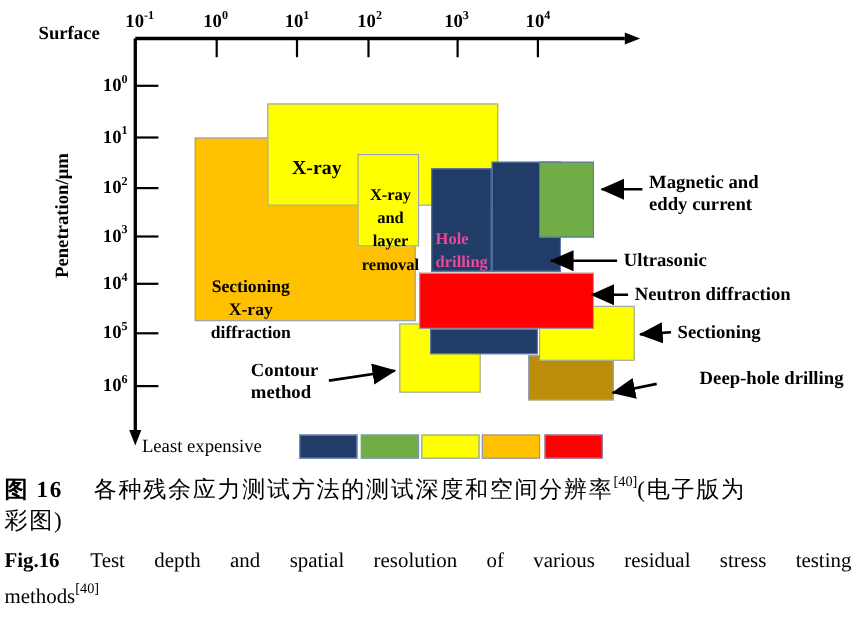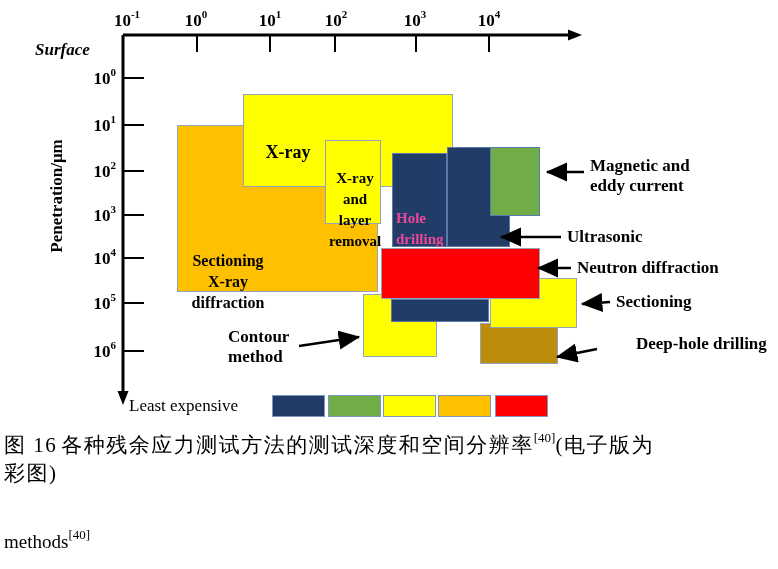--- a/index.html
+++ b/index.html
@@ -3,45 +3,46 @@
 <meta charset="utf-8">
 <style>
   html,body{margin:0;padding:0;background:#fff;}
   .fig{position:relative;width:778px;height:569px;background:#fff;overflow:hidden;
        font-family:"Liberation Serif","DejaVu Serif",serif;color:#000;}
   .box{position:absolute;box-sizing:border-box;border:1px solid #93A3BC;z-index:1;}
   .blabel{position:absolute;font-weight:bold;white-space:pre-line;z-index:3;line-height:21px;margin-top:44px;}
   .ticklabel{position:absolute;font-weight:bold;font-size:17px;z-index:3;}
   .ticklabel sup,.pow sup{font-size:11px;position:relative;top:-1px;}
   .callout{position:absolute;font-weight:bold;font-size:17px;white-space:pre-line;line-height:20px;z-index:3;}
-  .surface{position:absolute;left:35px;top:40px;font-size:17px;font-weight:bold;z-index:3;font-style:italic;}
+  .surface{position:absolute;left:35px;top:20px;font-size:17px;font-weight:bold;z-index:3;}
   .ylabel{position:absolute;left:-28px;top:186px;width:170px;text-align:center;
           transform:rotate(-90deg);font-size:17px;font-weight:bold;z-index:3;}
   .least{position:absolute;left:129px;top:396px;font-size:17px;font-weight:normal;z-index:3;}
   .more{position:absolute;left:565px;top:397px;font-size:17px;font-weight:bold;z-index:3;}
   .swatch{position:absolute;box-sizing:border-box;border:1px solid #7E96C4;z-index:2;}
   svg.overlay{position:absolute;left:0;top:0;z-index:4;pointer-events:none;}
   .cap{position:absolute;z-index:3;}
   .zh1{left:4px;top:431px;font-size:21px;letter-spacing:1.5px;white-space:nowrap;}
   .zh2{left:4px;top:459px;font-size:21px;letter-spacing:1.5px;}
   .en1{left:4px;top:499px;width:770px;font-size:19px;text-align:justify;text-align-last:justify;word-spacing:5px;}
   .en2{left:4px;top:529px;font-size:19px;}
-  .cap b{font-weight:normal;margin-right:4px;}
+  .cap b{font-weight:bold;margin-right:28px;}
   .cap sup{font-size:13px;position:relative;top:-2px;letter-spacing:0;}
 </style>
 </head>
 <body>
 
 <div class="fig" id="fig">
   <div class="surface">Surface</div>
   <div class="ylabel">Penetration/μm</div>
   <div class="least">Least expensive</div>
 
   <div class="cap zh1"><b>图 16</b><span>各种残余应力测试方法的测试深度和空间分辨率</span><sup>[40]</sup><span>(电子版为</span></div>
   <div class="cap zh2">彩图)</div>
+  <div class="cap en1"><b>Fig.16</b><span>Test depth and spatial resolution of various residual stress testing</span></div>
   <div class="cap en2"><span>methods</span><sup>[40]</sup></div>
 <div class="box" style="left: 177px; top: 125px; width: 201px; height: 167px; background: rgb(255, 192, 0); border-color: rgb(147, 163, 188);"></div>
     <div class="blabel" style="left: 118px; top: 205.5px; width: 220px; text-align: center; font-size: 16px; line-height: 21px; color: rgb(0, 0, 0);">Sectioning
 X-ray
 diffraction</div>
     <div class="box" style="left: 243px; top: 94px; width: 210px; height: 93px; background: rgb(255, 255, 0); border-color: rgb(147, 163, 188);"></div>
     <div class="blabel" style="left: 178px; top: 97px; width: 220px; text-align: center; font-size: 18px; line-height: 22px; color: rgb(0, 0, 0);">X-ray</div>
     <div class="box" style="left: 325px; top: 140px; width: 56px; height: 84px; background: rgb(255, 255, 0); border-color: rgb(147, 163, 188);"></div>
     <div class="blabel" style="left: 245px; top: 124px; width: 220px; text-align: center; font-size: 15px; line-height: 21px; color: rgb(0, 0, 0);">X-ray
 and

